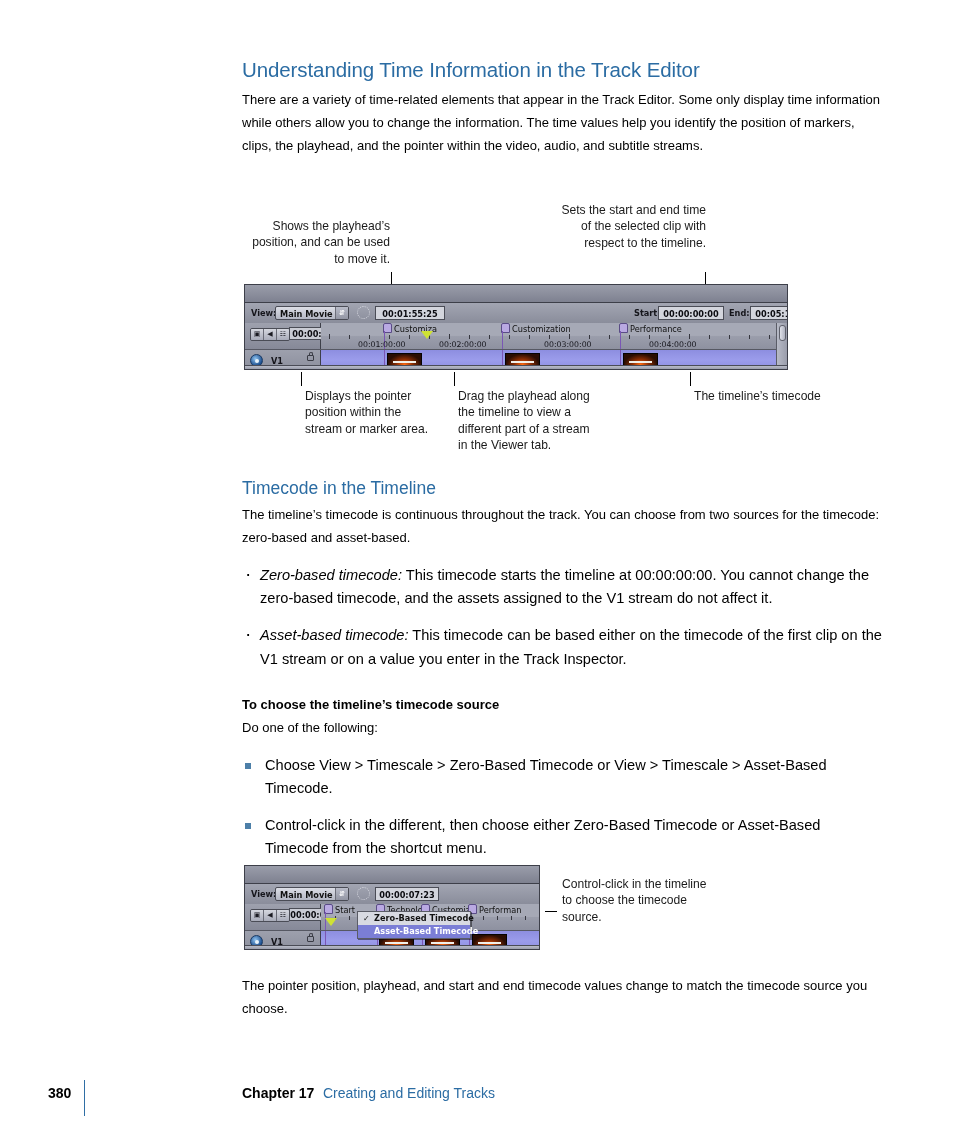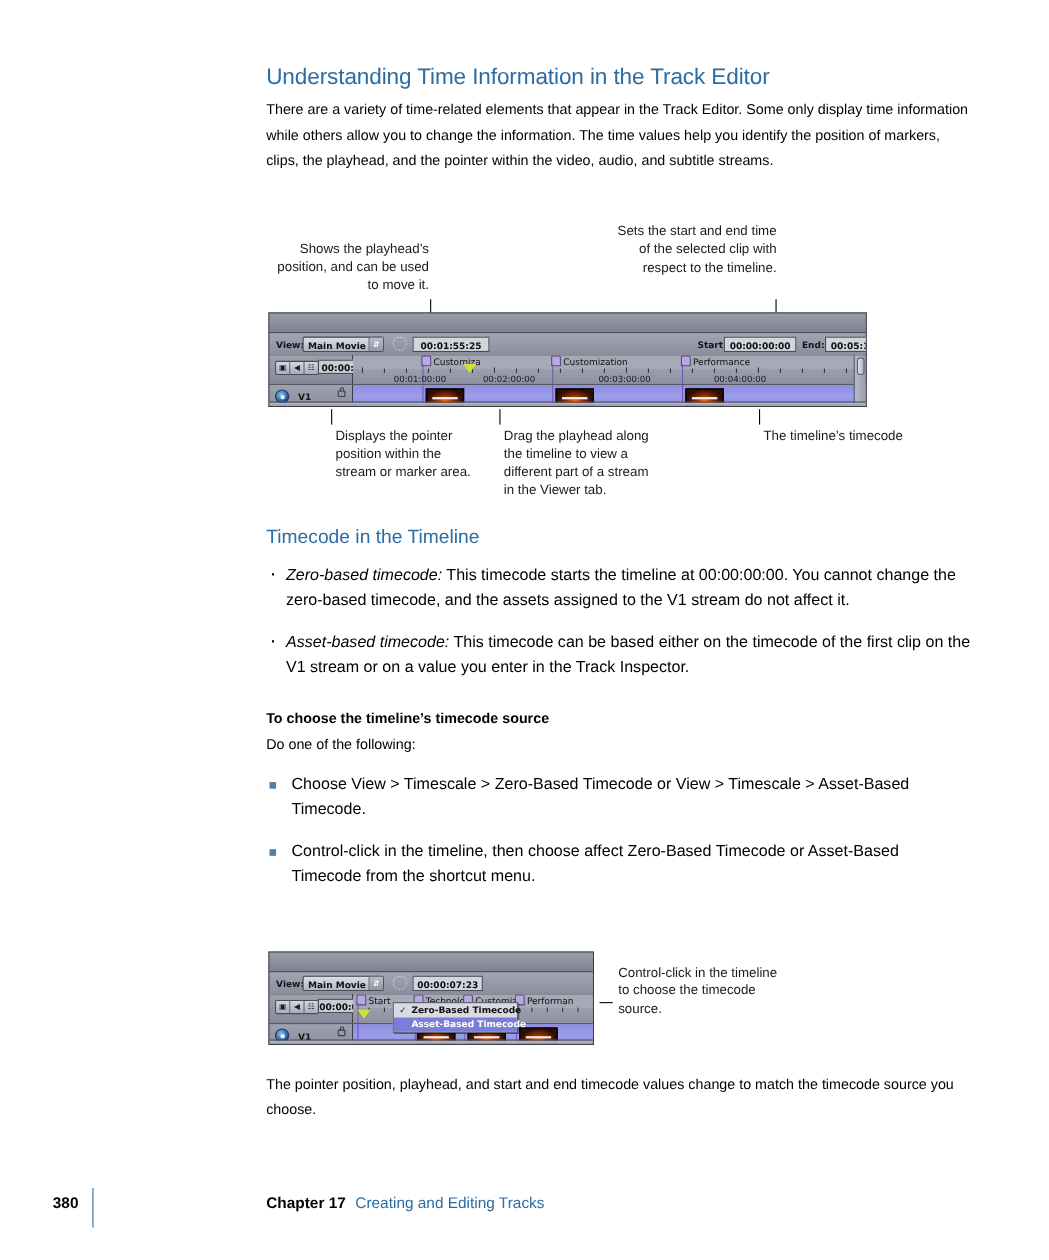--- a/index.html
+++ b/index.html
@@ -630,36 +630,37 @@
 
     <div class="leader" style="left:454px; top:372px; width:1px; height:14px;"></div>
     <div class="callout" style="left:458px; top:388px; width:140px;">Drag the playhead along the timeline to view a different part of a stream in the Viewer tab.</div>
 
     <div class="leader" style="left:690px; top:372px; width:1px; height:14px;"></div>
     <div class="callout" style="left:694px; top:388px; width:180px;">The timeline’s timecode</div>
   </div>
 
   <div class="content" style="top:478px;">
     <h2 class="sub-title">Timecode in the Timeline</h2>
+    <p class="body">The timeline’s timecode is continuous throughout the track. You can choose from two sources for the timecode: zero-based and asset-based.</p>
 
     <ul class="dots">
       <li>
         <span class="ital">Zero-based timecode:</span><span> This timecode starts the timeline at 00:00:00:00. You cannot change the zero-based timecode, and the assets assigned to the V1 stream do not affect it.</span>
       </li>
       <li>
         <span class="ital">Asset-based timecode:</span><span> This timecode can be based either on the timecode of the first clip on the V1 stream or on a value you enter in the Track Inspector.</span>
       </li>
     </ul>
 
     <p class="body gap bold" style="margin-top:22px;">To choose the timeline’s timecode source</p>
     <p class="body">Do one of the following:</p>
 
     <ul class="squares">
       <li>Choose View &gt; Timescale &gt; Zero-Based Timecode or View &gt; Timescale &gt; Asset-Based Timecode.</li>
-      <li>Control-click in the timeline, then choose affect Zero-Based Timecode or Asset-Based Timecode from the shortcut menu.</li>
+      <li>Control-click in the different, then choose either Zero-Based Timecode or Asset-Based Timecode from the shortcut menu.</li>
     </ul>
   </div>
 
   <div class="app2">
     <div class="tabbar">
       <div class="tab active" style="left:4px; width:38px;">Track</div>
       <div class="tab" style="left:44px; width:56px;">Slideshow</div>
       <div class="tab" style="left:102px; width:34px;">Story</div>
       <div class="tab" style="left:138px; width:36px;">Script</div>
     </div>

